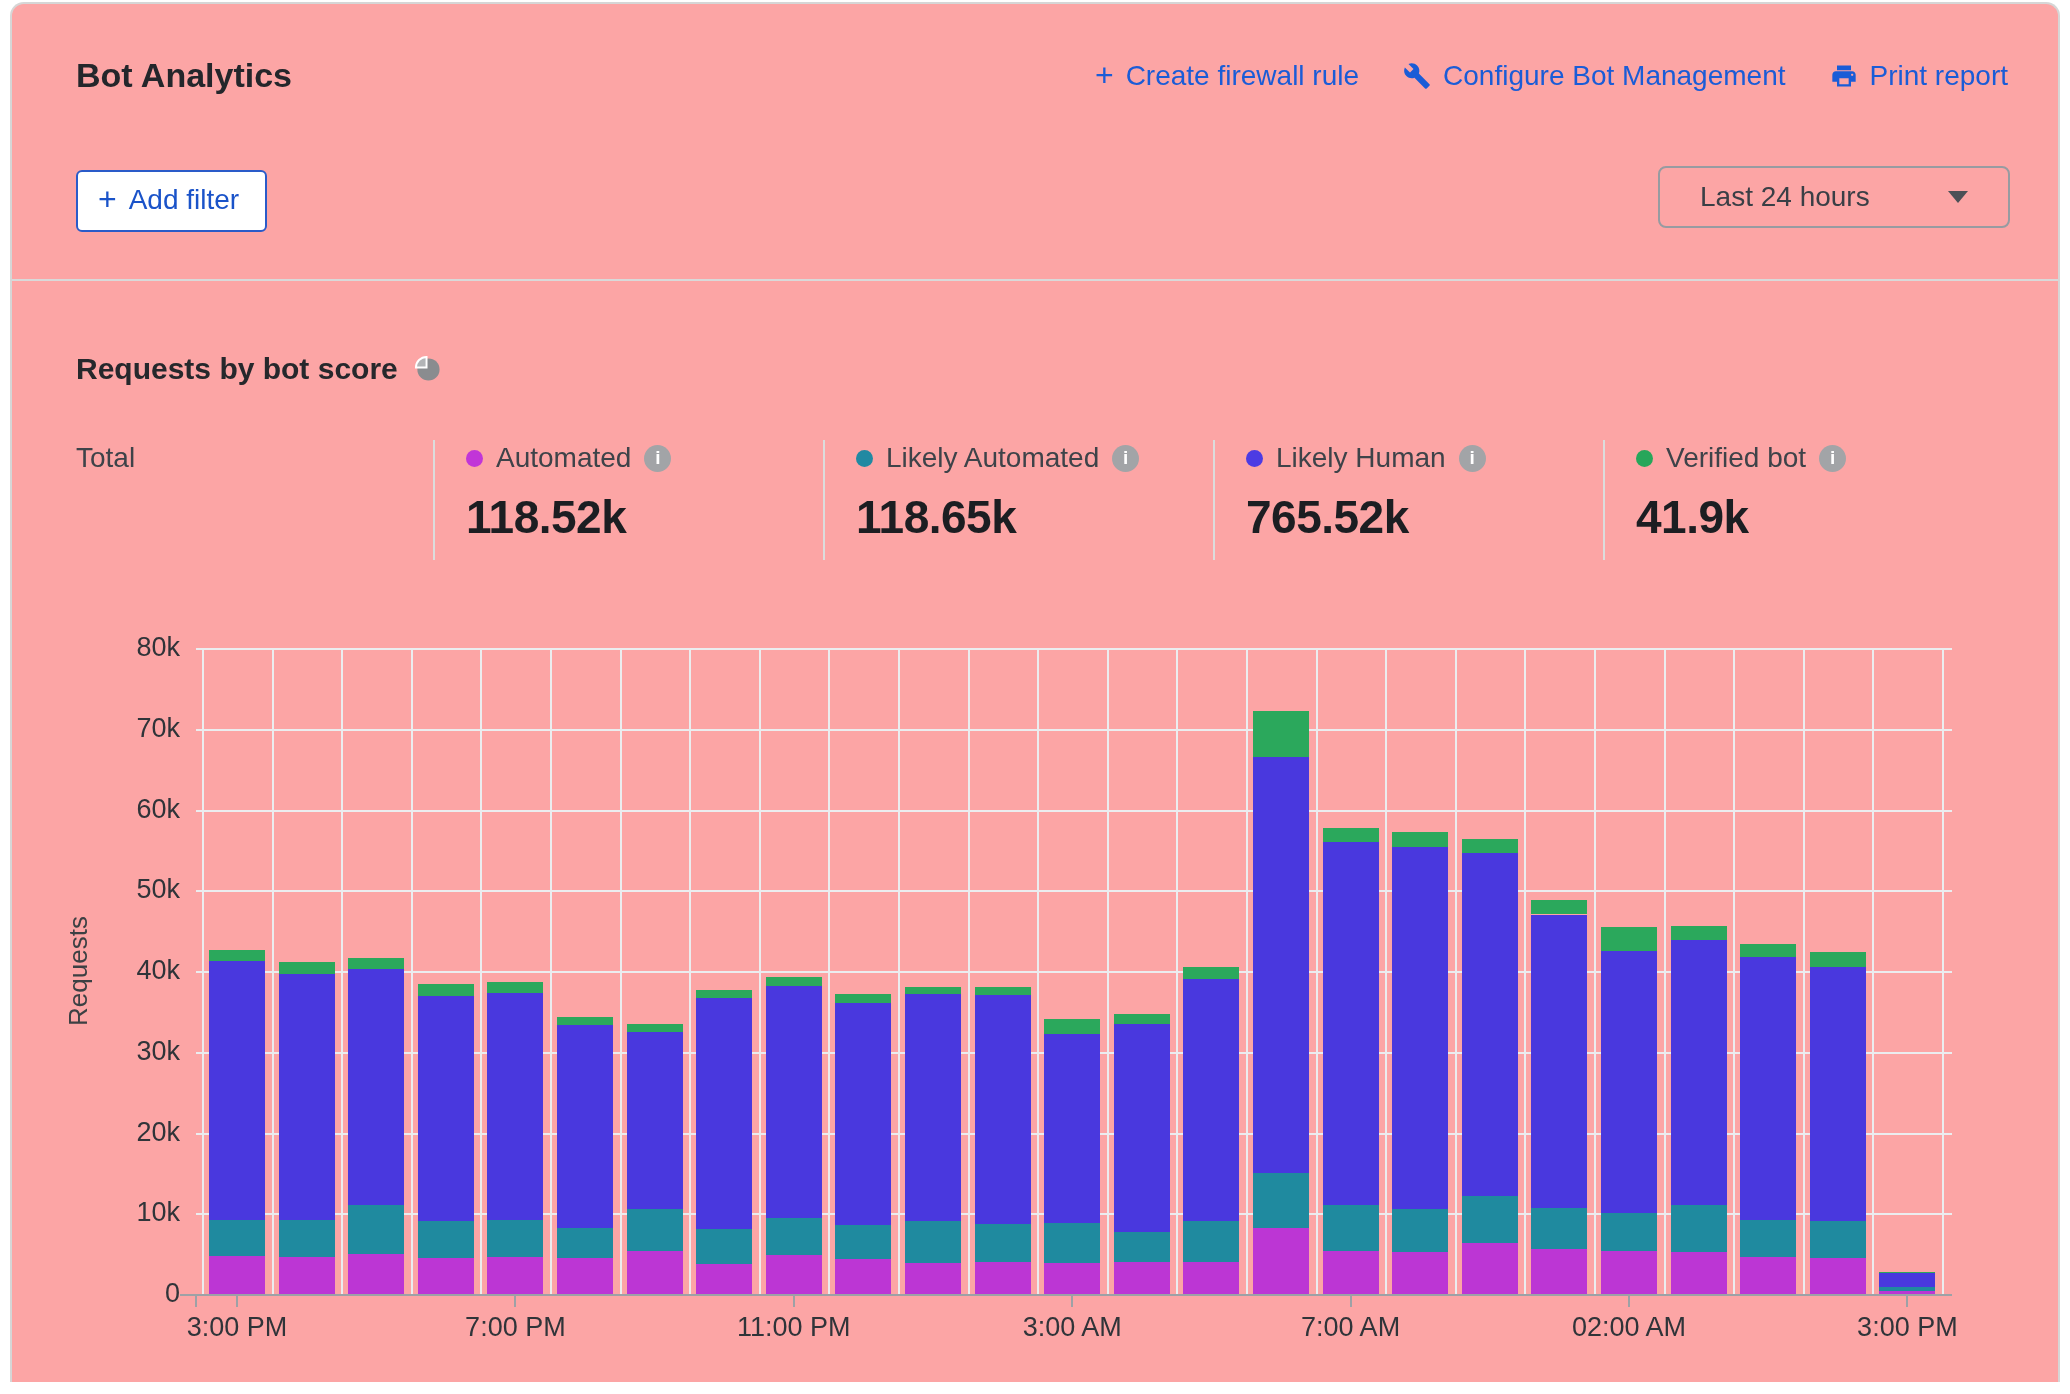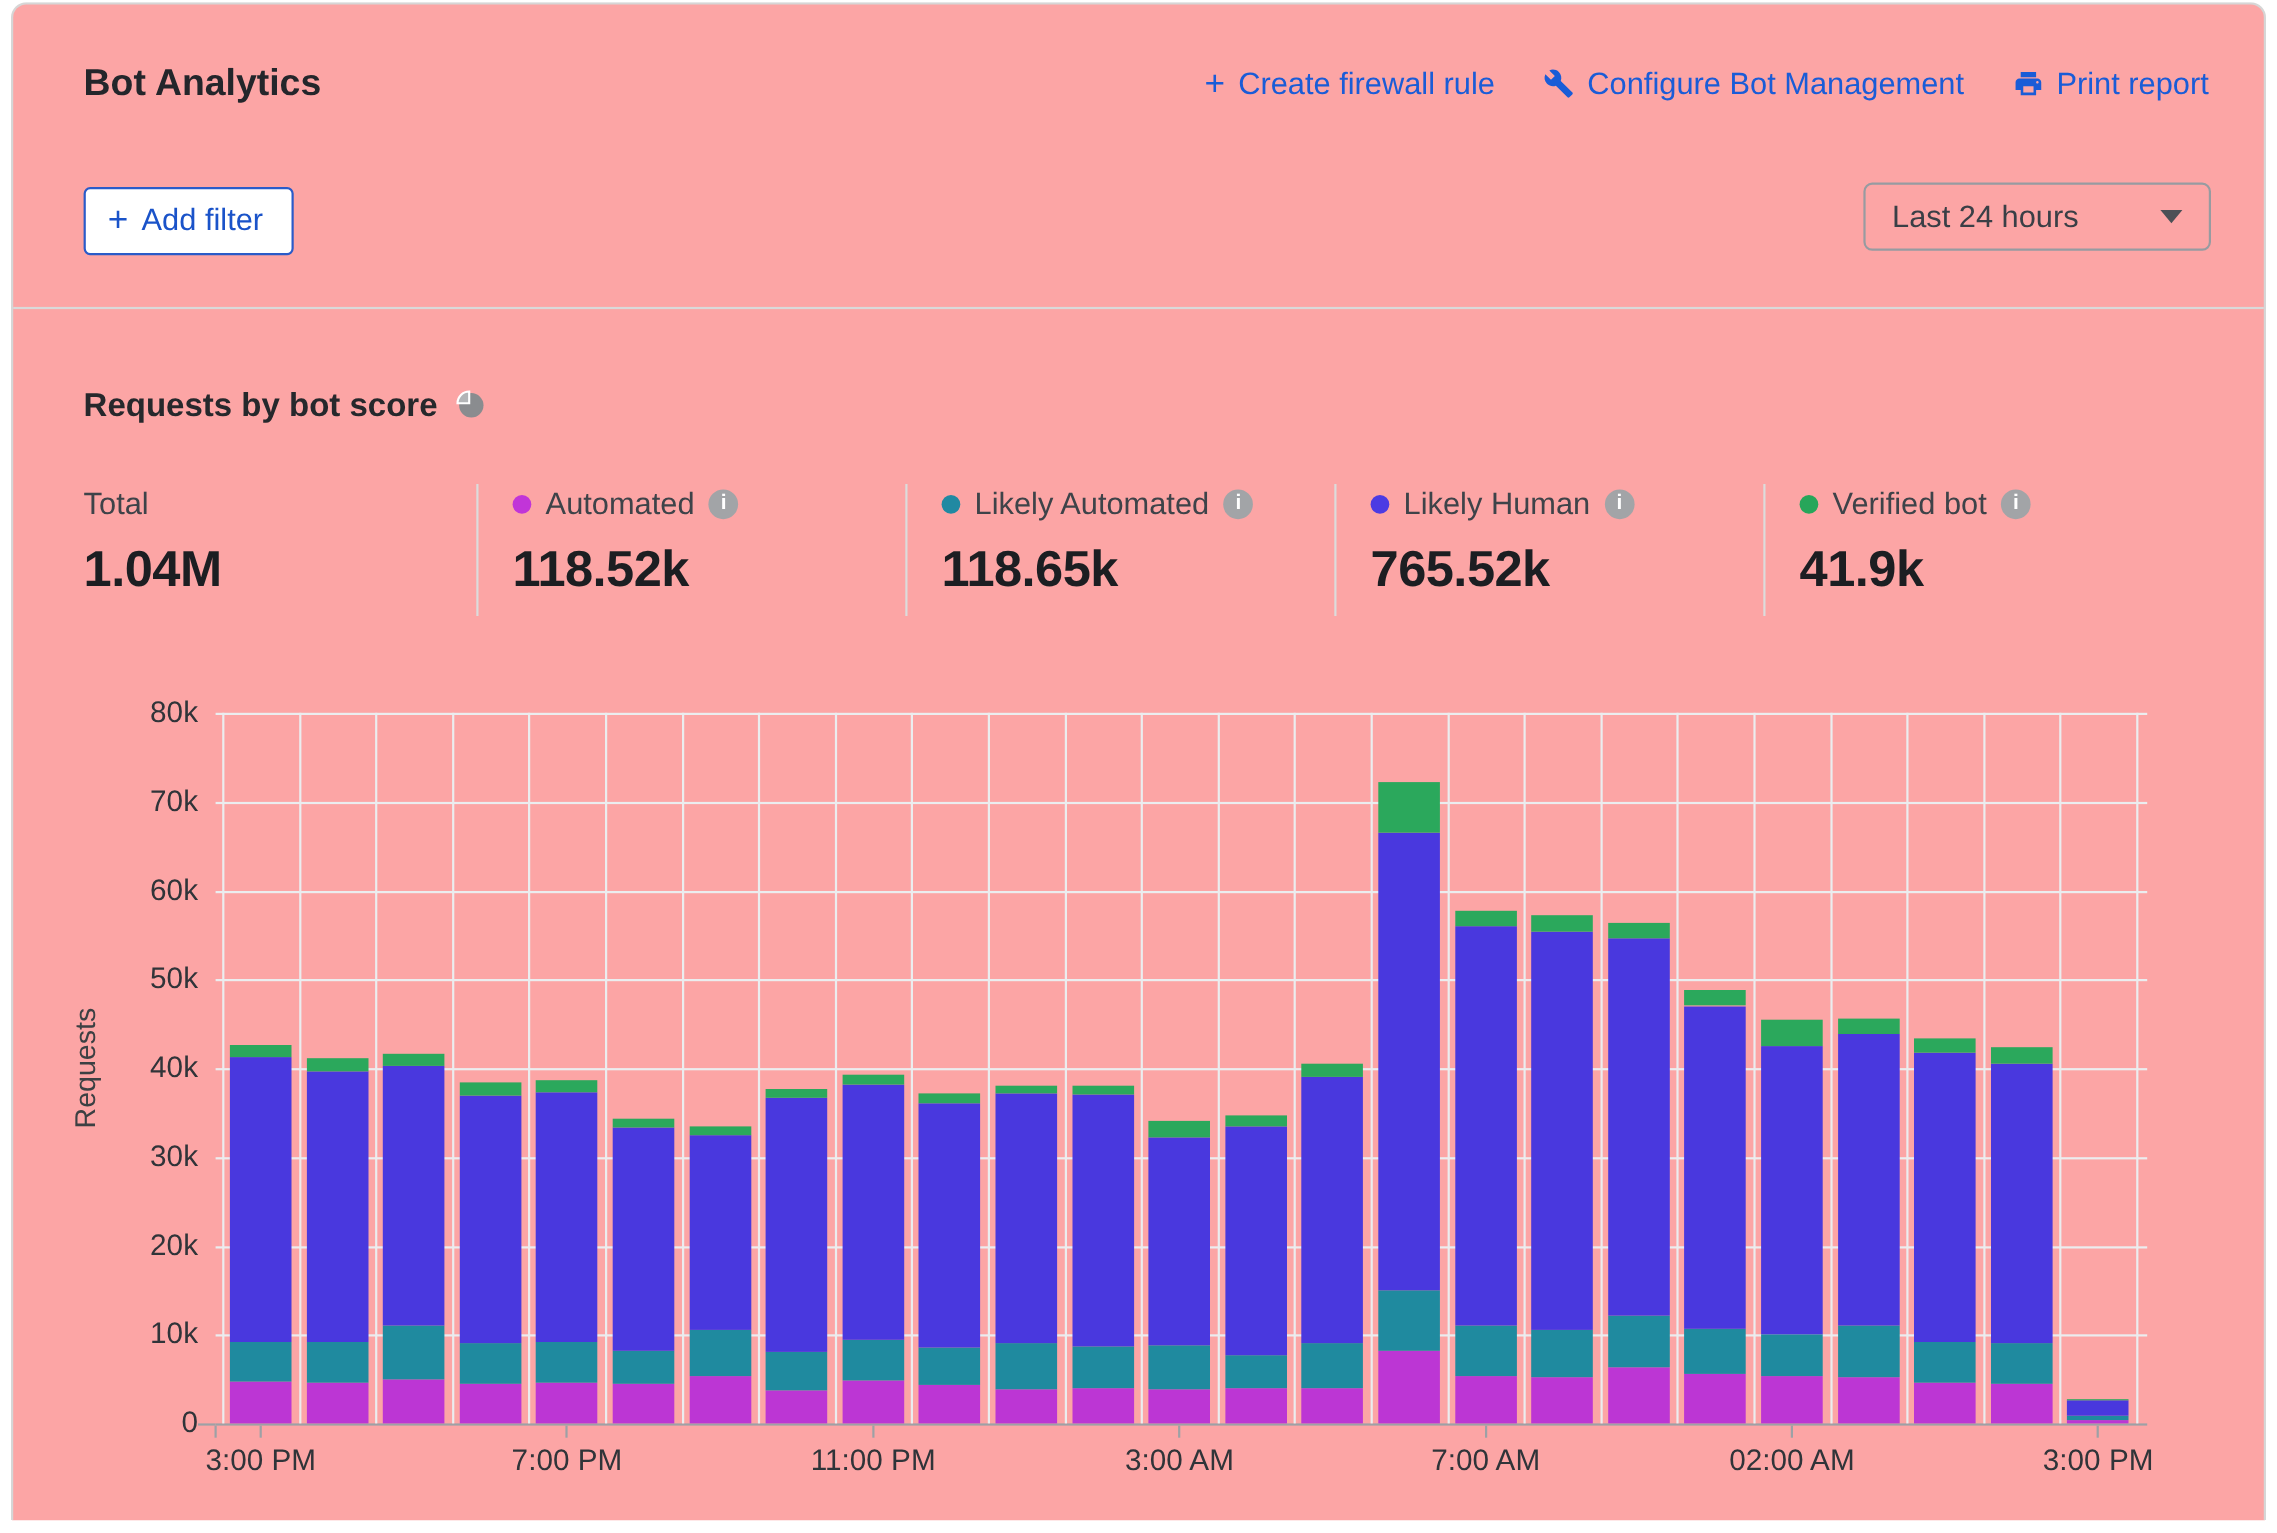--- a/index.html
+++ b/index.html
@@ -8,22 +8,22 @@
     border:2px solid #d6d6d6;border-bottom:none;border-radius:14px 14px 0 0;}
   
   .page-title{position:absolute;left:64px;top:52px;margin:0;font-size:34px;font-weight:700;color:#24262b;}
   .actions{position:absolute;right:50px;top:56px;display:flex;align-items:center;gap:44px;}
   .action{display:flex;align-items:center;gap:12px;color:#1a5cd7;font-size:28px;cursor:pointer;text-decoration:none;}
   .plus-glyph{font-size:32px;font-weight:500;line-height:1;position:relative;top:-1px;}
   .action svg{display:block;}
   .add-filter{position:absolute;left:64px;top:166px;display:inline-flex;align-items:center;gap:12px;
     background:#fff;border:2px solid #2a5bc9;border-radius:6px;color:#1a53c9;font-size:28px;
     padding:12px 26px 14px 20px;font-family:inherit;cursor:pointer;}
-  .time-select{position:absolute;right:48px;top:162px;width:316px;height:62px;border:2px solid #979ba1;
-    border-radius:8px;display:flex;align-items:center;color:#3a3f46;font-size:28px;padding:0 24px;cursor:pointer;box-sizing:border-box;}
+  .time-select{position:absolute;right:48px;top:162px;width:352px;height:62px;border:2px solid #979ba1;
+    border-radius:8px;display:flex;align-items:center;color:#3a3f46;font-size:28px;padding:0 40px;cursor:pointer;box-sizing:border-box;}
   .time-select .lbl{flex:1;}
   .caret{width:0;height:0;border-left:10px solid transparent;border-right:10px solid transparent;border-top:12px solid #4c5056;}
   .header-divider{position:absolute;left:0;right:0;top:275px;height:0;border-top:2px solid #d9d9d9;}
   
   .section-head{position:absolute;left:64px;top:348px;display:flex;align-items:flex-end;gap:16px;}
   .section-title{margin:0;font-size:30px;font-weight:700;color:#26282c;}
   
   .stat{position:absolute;top:438px;width:370px;}
   .stat-label-row{display:flex;align-items:center;gap:13px;font-size:28px;color:#3e4349;text-align:center;}
   .dot{width:17px;height:17px;border-radius:50%;display:inline-block;}
@@ -94,21 +94,20 @@
         <circle cx="15" cy="15" r="11.5" fill="#8a8c8f"></circle>
         <path d="M13 13 L13 2 A11 11 0 0 0 2 13 Z" fill="#b3b5b7" stroke="#ffffff" stroke-width="2"></path>
       </svg>
     </span>
   </div>
 
   <div class="stat" style="left:64px">
     <div class="stat-label-row">
         <span>Total</span>
       </div>
-    <div class="stat-value">1.04M</div>
   </div>
   <div class="vdiv" style="left:421px"></div>
   <div class="stat" style="left:454px">
     <div class="stat-label-row">
       <span class="dot" style="background: rgb(193, 53, 216);"></span>
       <span>Automated</span>
       <span class="info">i</span>
     </div>
     <div class="stat-value">118.52k</div>
   </div>

